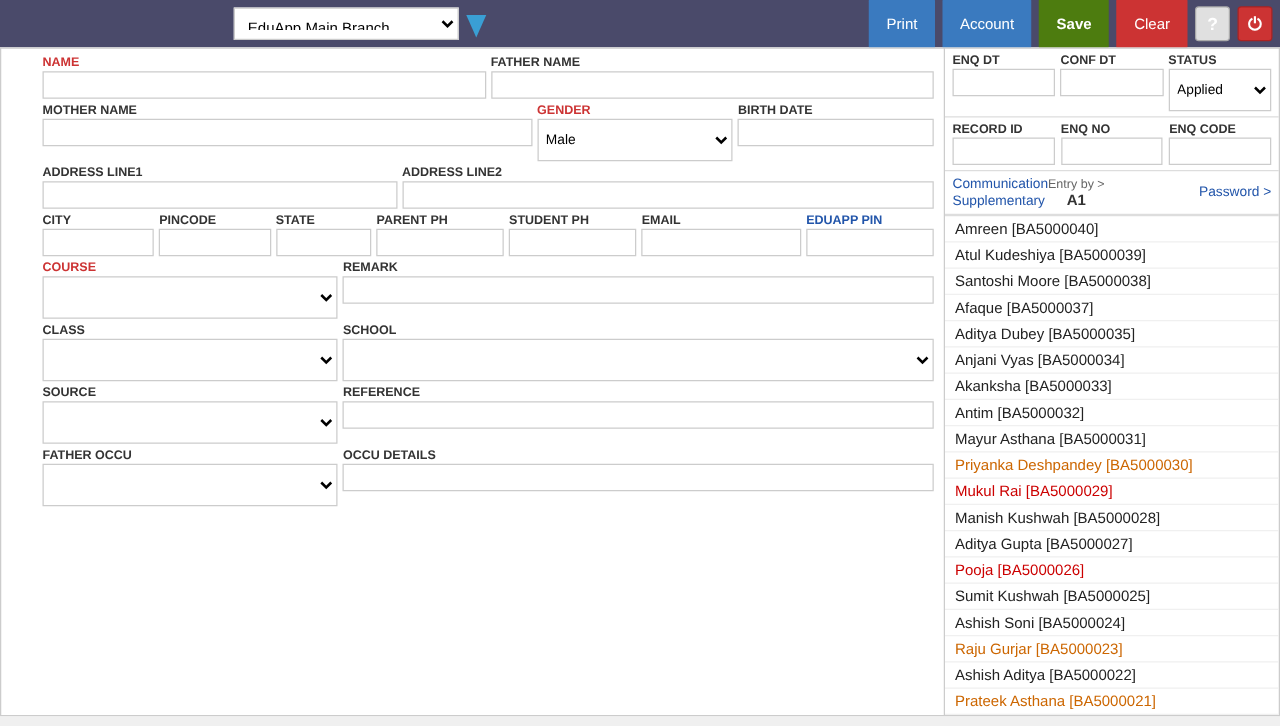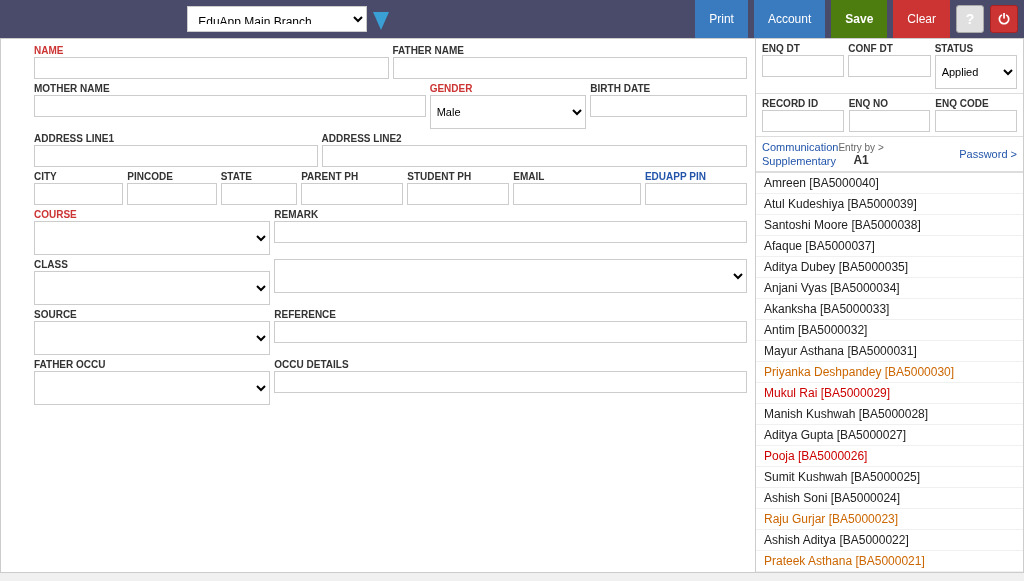--- a/index.html
+++ b/index.html
@@ -269,20 +269,21 @@
         <input class="field-input" type="text" style="width: 100%;">
       </div>
     </div>
 
     <div class="form-row">
       <div class="field-group" style="flex:1">
         <span class="field-label">CLASS</span>
         <select class="field-select" style="width:100%"></select>
       </div>
       <div class="field-group" style="flex:2">
+        <span class="field-label">SCHOOL</span>
         <select class="field-select" style="width:100%"></select>
       </div>
     </div>
 
     <div class="form-row">
       <div class="field-group" style="flex:1">
         <span class="field-label">SOURCE</span>
         <select class="field-select" style="width:100%"></select>
       </div>
       <div class="field-group" style="flex:2">

